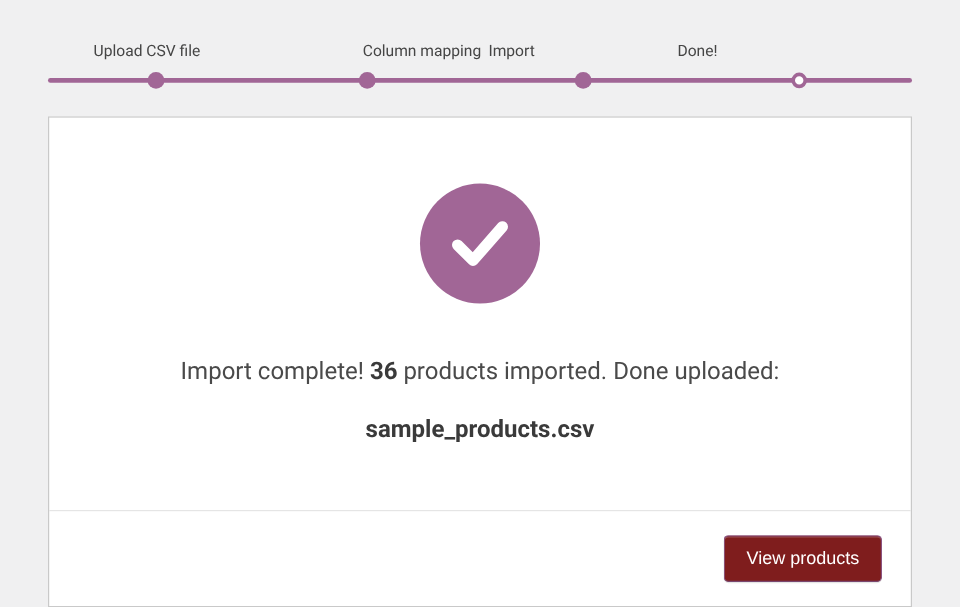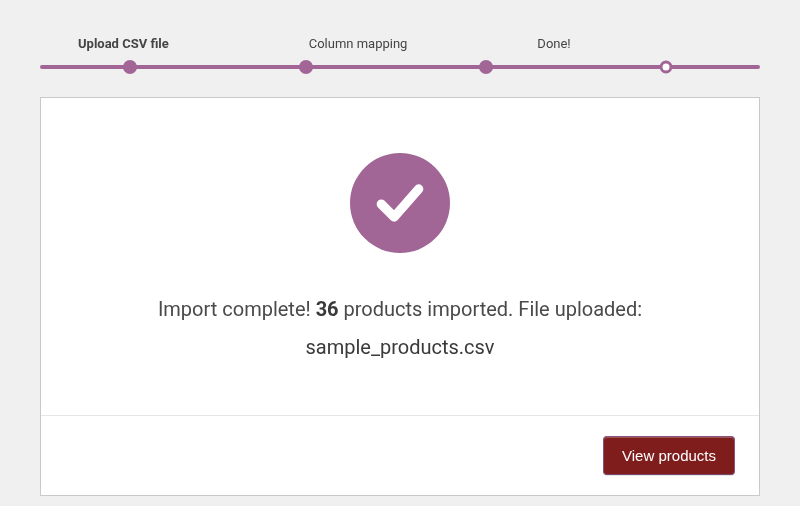--- a/index.html
+++ b/index.html
@@ -28,22 +28,22 @@
       justify-content: space-between;
       font-size: 13px;
       color: #454545;
       padding: 0 0px;
       margin-bottom: 14px;
     }
     .stepper-labels > div {
       flex: 1;
       text-align: left;
     }
-    .stepper-labels > div:nth-child(1){ padding-left: 38px; font-weight: bold; }
-    .stepper-labels > div:nth-child(2){ padding-left: 8px; }
+    .stepper-labels > div:nth-child(1){ padding-left: 38px; }
+    .stepper-labels > div:nth-child(2){ padding-left: 8px; text-align: right; }
     .stepper-labels > div:nth-child(3){ padding-left: 6px; }
     .stepper-labels > div:nth-child(4){ text-align: left; padding-right: 38px; }
     .stepper-track {
       position: relative;
       height: 4px;
       background: #a16696;
       border-radius: 2px;
     }
     .stepper-dot {
       position: absolute;
@@ -92,23 +92,23 @@
       font-size: 20px;
       color: #4a4a4a;
       line-height: 1.8;
     }
     .message strong {
       font-weight: 700;
       color: #3a3a3a;
     }
     .filename {
       display: block;
-      font-weight: 400;
+      font-weight: 700;
       color: #3a3a3a;
-      margin-top: 2px;
+      margin-top: 12px;
     }
     .card-footer {
       border-top: 1px solid #e5e5e5;
       padding: 20px 24px;
       text-align: right;
     }
     .btn-primary {
       display: inline-block;
       background: #7f1d1d;
       color: #fff;
@@ -122,39 +122,40 @@
     }
   </style>
 </head>
 <body>
 
 <div class="container">
   <div class="stepper">
     <div class="stepper-labels">
       <div>Upload CSV file</div>
       <div>Column mapping</div>
+      <div>Import</div>
       <div>Done!</div>
     </div>
     <div class="stepper-track">
       <div class="stepper-dot d1"></div>
       <div class="stepper-dot d2"></div>
       <div class="stepper-dot d3"></div>
       <div class="stepper-dot d4"></div>
     </div>
   </div>
 
   <div class="card">
     <div class="card-body">
       <div class="check-circle">
         <svg viewBox="0 0 24 24" fill="none" stroke="#ffffff" stroke-width="4" stroke-linecap="round" stroke-linejoin="round">
           <polyline points="4 12.5 9.5 18 20 6"></polyline>
         </svg>
       </div>
       <div class="message">
-        <span>Import complete! </span><strong>36</strong><span> products imported. File uploaded:</span>
+        <span>Import complete! </span><strong>36</strong><span> products imported. Done uploaded:</span>
         <span class="filename">sample_products.csv</span>
       </div>
     </div>
     <div class="card-footer">
       <button class="btn-primary">View products</button>
     </div>
   </div>
 </div>
 
 </body></html>

